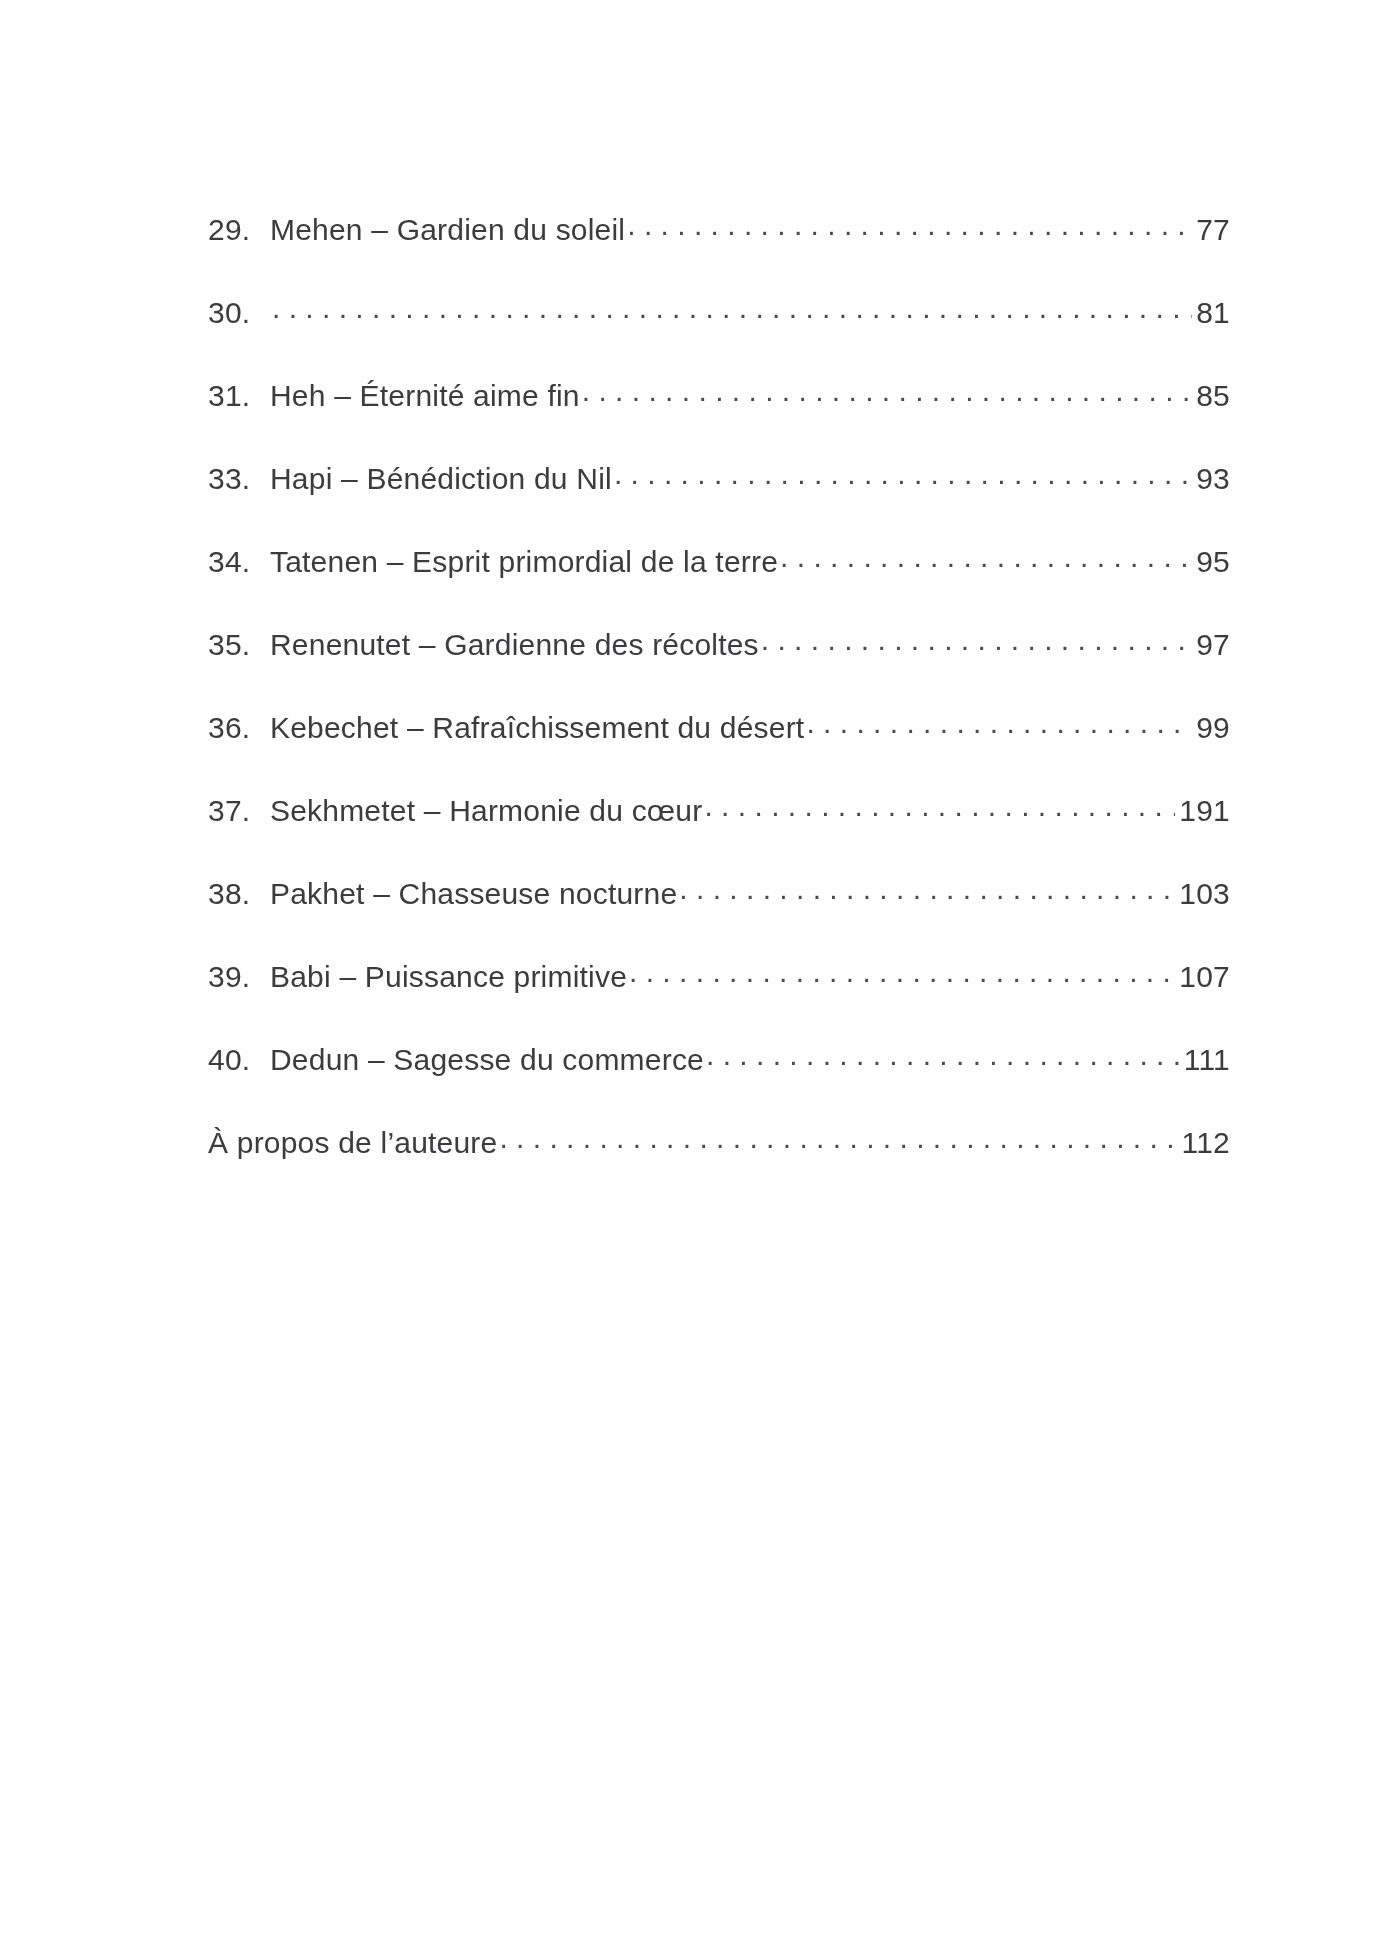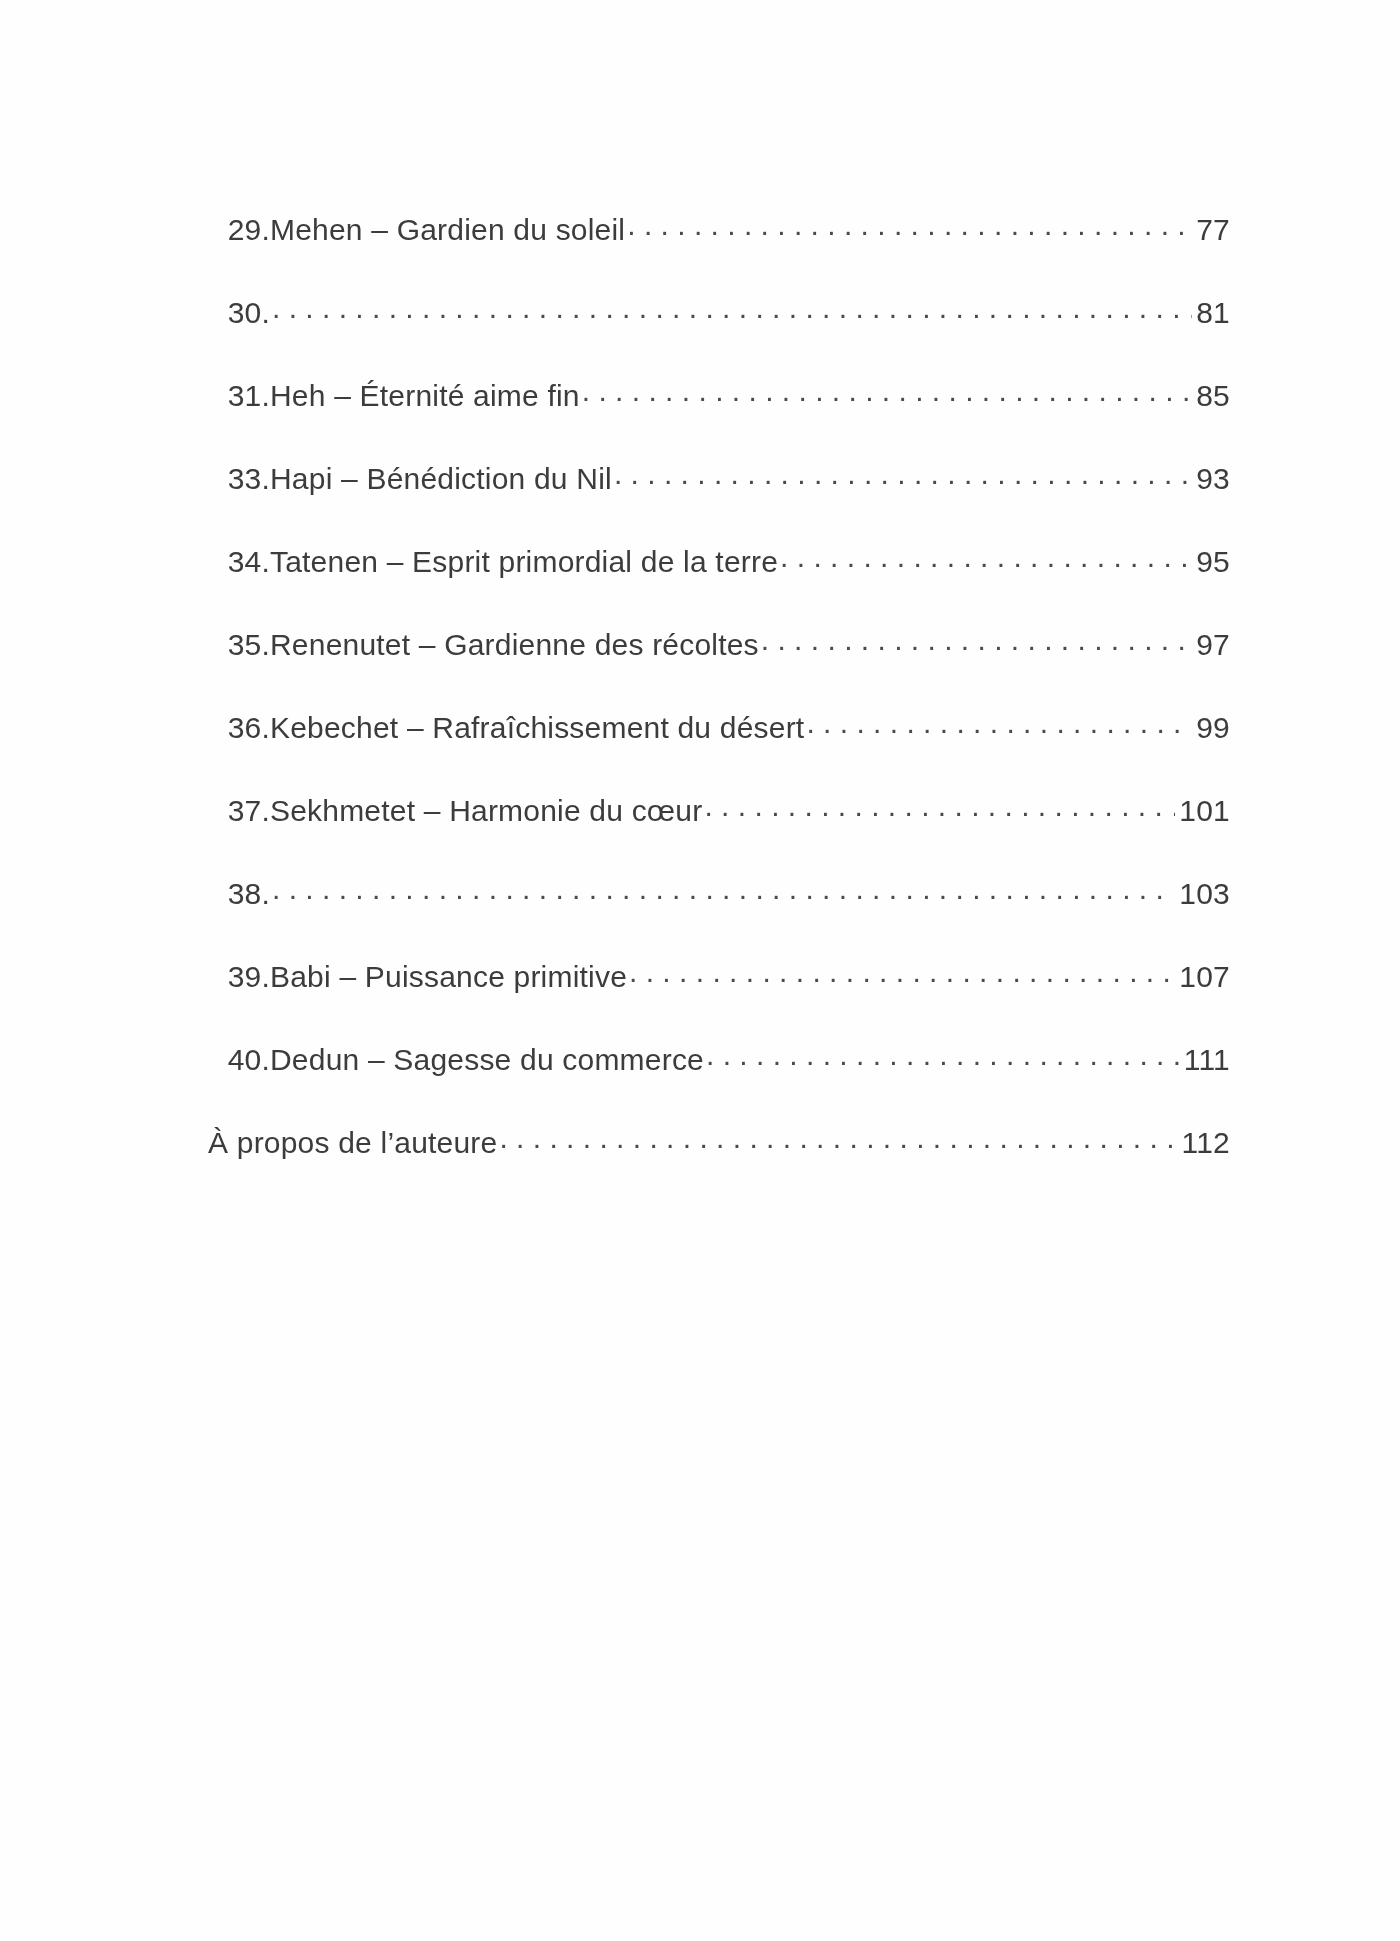--- a/index.html
+++ b/index.html
@@ -37,21 +37,21 @@
     font-weight: 300;
     letter-spacing: 0.2px;
     color: #3c3c3e;
     margin-bottom: 46px;
     white-space: nowrap;
   }
 
   .toc-entry .num {
     flex: 0 0 auto;
     width: 62px;
-    text-align: right;
+    text-align: left;
   }
 
   .toc-entry .title {
     flex: 0 0 auto;
   }
 
   .toc-entry .leader {
     flex: 1 1 auto;
     overflow: hidden;
     margin: 0 2px;
@@ -130,25 +130,26 @@
       <span class="num">36.</span>
       <span class="title">Kebechet – Rafraîchissement du désert</span>
       <span class="leader"></span>
       <span class="page-no">99</span>
     </div>
 
     <div class="toc-entry">
       <span class="num">37.</span>
       <span class="title">Sekhmetet – Harmonie du cœur</span>
       <span class="leader"></span>
-      <span class="page-no">101</span>
+      <span class="page-no">191</span>
     </div>
 
     <div class="toc-entry">
       <span class="num">38.</span>
+      <span class="title">Pakhet – Chasseuse nocturne</span>
       <span class="leader"></span>
       <span class="page-no">103</span>
     </div>
 
     <div class="toc-entry">
       <span class="num">39.</span>
       <span class="title">Babi – Puissance primitive</span>
       <span class="leader"></span>
       <span class="page-no">107</span>
     </div>

